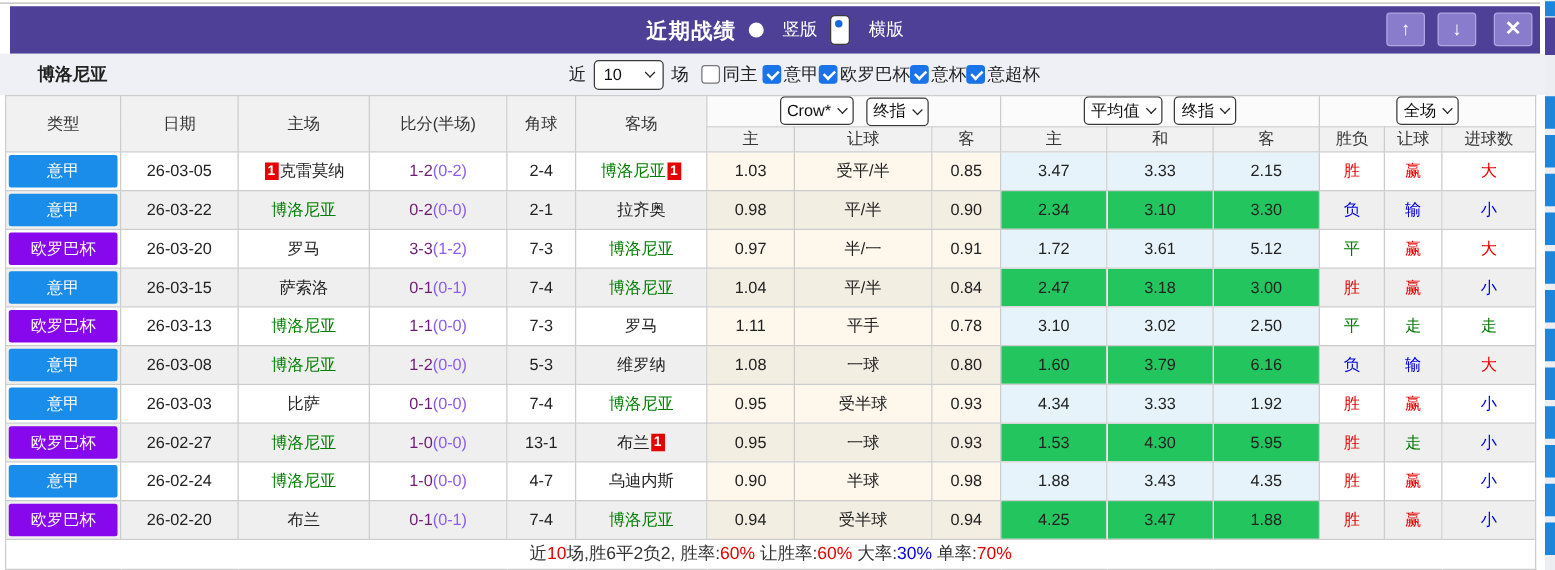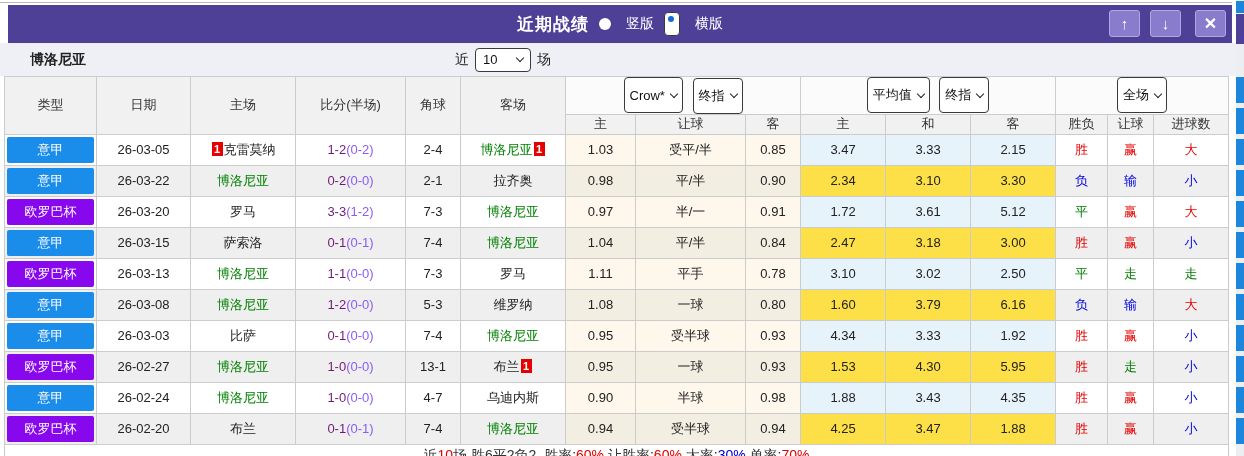--- a/index.html
+++ b/index.html
@@ -40,28 +40,28 @@
   .cb.on { background:#1a73e8; border-color:#1a73e8; }
   .cb.on::after { content:""; position:absolute; left:3px; top:3px; width:7px; height:4px;
     border-left:2px solid #fff; border-bottom:2px solid #fff; transform:rotate(-45deg); }
 
   
   table.grid { position:absolute; top:76px; left:4px; width:1224px; border-collapse:collapse;
     table-layout:fixed; font-size:13px; color:#222; background:#fff; border:1px solid #b7bfc8; }
   .grid th, .grid td { border:1px solid #ccc; text-align:center; overflow:hidden; white-space:nowrap; }
   .grid thead th { background:#f1f1f1; font-weight:normal; height:20px; color:#333; }
   .grid thead .hd { background:#fbfbfb; }
-  .hd .sel { height:36px; padding:0 5px; margin:0 3px; border-width:1.5px; }
+  .hd .sel { height:23px; padding:0 5px; margin:0 3px; border-width:1.5px; }
   .grid tbody td { height:30px; }
   tr.odd { background:#ffffff; }
   tr.even { background:#efefef; }
   tr.odd .c-odds { background:#fdf7ec; }
   tr.even .c-odds { background:#f3eee2; }
   tr.odd .c-avg { background:#e7f3fb; }
-  tr.even .c-avg { background:#fde047; }
+  tr.even .c-avg { background:#22c55e; }
   .badge { display:block; margin:2px; height:26px; line-height:26px; border-radius:2px;
     color:#fff; font-size:13px; }
   .bg-blue { background:#1a8cea; }
   .bg-purple { background:#8808ee; }
   .tm { color:#222; } .tm-green { color:#008000; }
   .card { display:inline-block; background:#e60000; color:#fff; font-size:11px; font-weight:bold;
     width:11px; height:14px; line-height:14px; vertical-align:1px; margin:0 1px; }
   .ft { color:#701a75; } .ht { color:#8b5cf6;text-align:center; }
   .t-red { color:#e60000; } .t-blue { color:#0000e0; } .t-green { color:#007a00; }
   tfoot td { height:24px; background:#fff; font-size:14px; color:#333; }
@@ -99,20 +99,42 @@
 
   <div class="filterbar">
     <span class="team">博洛尼亚</span>
     <div class="filters">
       <span>近</span>
       <span class="sel sel-count">
         <span>10</span>
         <i class="chev"></i>
       </span>
       <span>场</span>
+      <span class="cbs">
+          <label>
+            <span class="cb"></span>
+            <span>同主</span>
+          </label>
+          <label>
+            <span class="cb on"></span>
+            <span>意甲</span>
+          </label>
+          <label>
+            <span class="cb on"></span>
+            <span>欧罗巴杯</span>
+          </label>
+          <label>
+            <span class="cb on"></span>
+            <span>意杯</span>
+          </label>
+          <label>
+            <span class="cb on"></span>
+            <span>意超杯</span>
+          </label>
+        </span>
     </div>
   </div>
 
   <table class="grid">
     <colgroup>
       <col style="width:92px">
         <col style="width:94px">
         <col style="width:105px">
       <col style="width:110px">
         <col style="width:55px">

